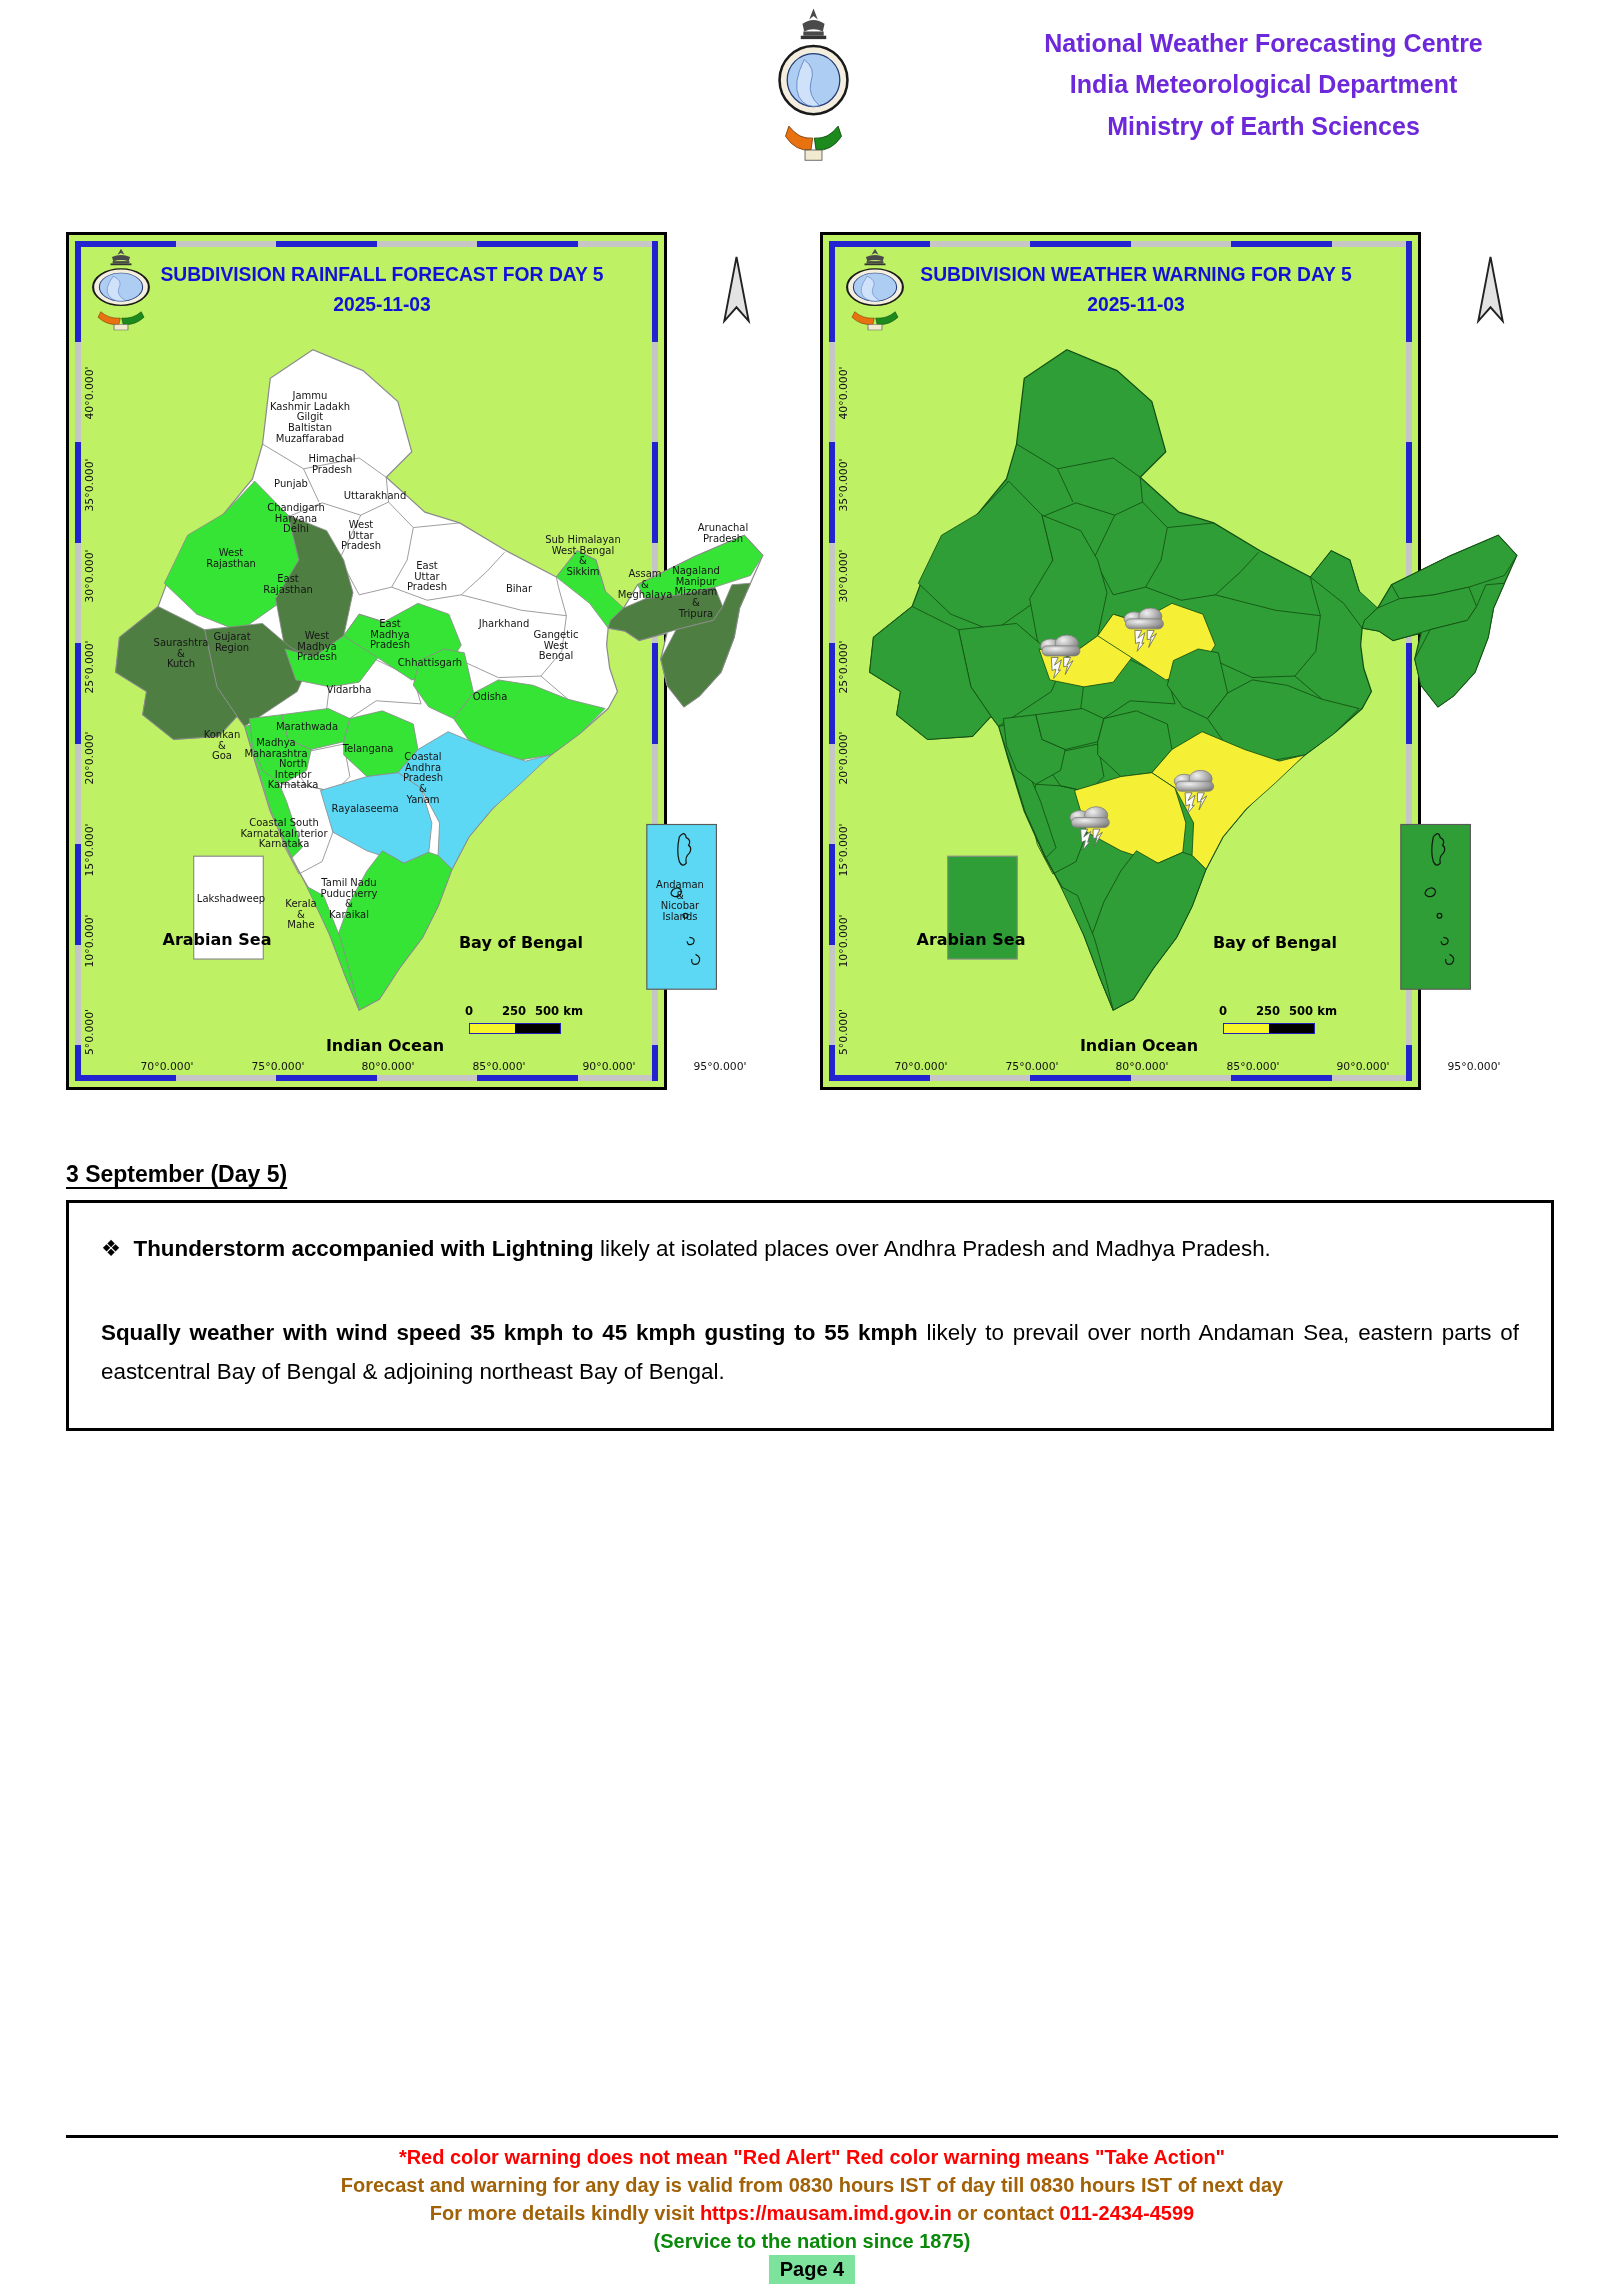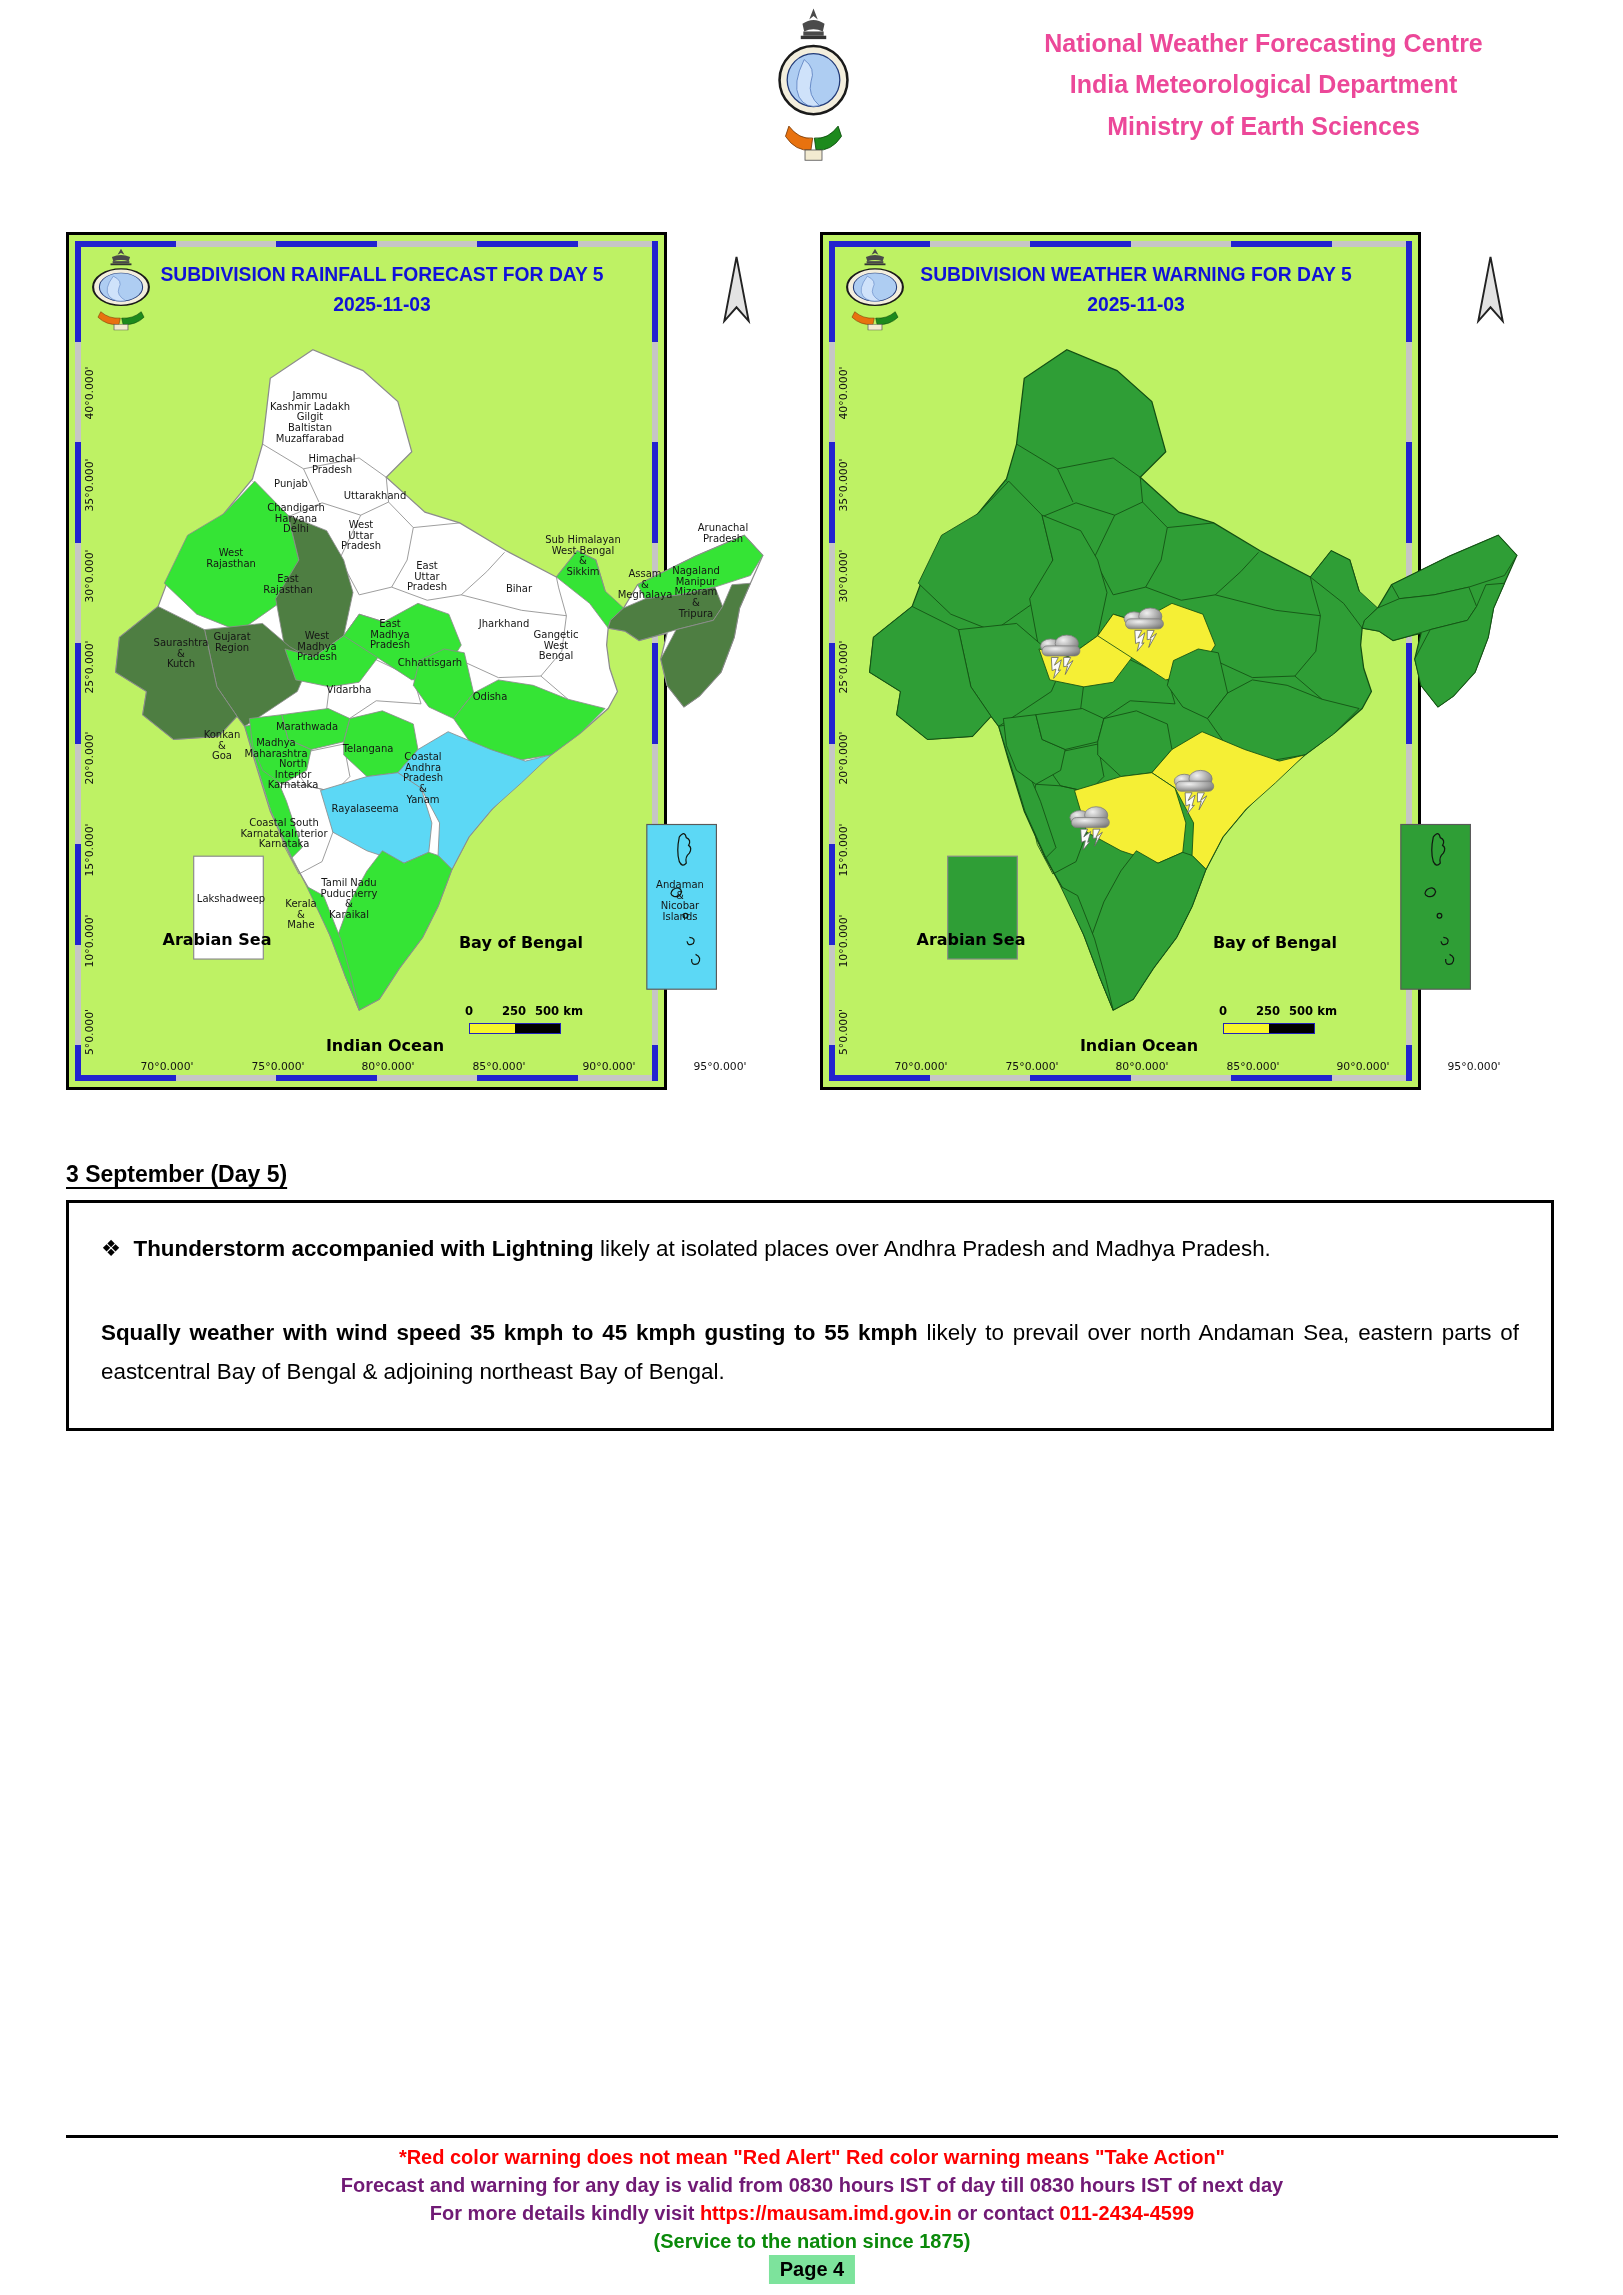--- a/index.html
+++ b/index.html
@@ -2,21 +2,21 @@
 <html style="font-size:12.4px"><head>
 <meta charset="utf-8">
 <style>
   html,body{margin:0;padding:0;background:#fff;}
   .page{position:relative;width:1624px;height:2295px;background:#ffffff;overflow:hidden;
         font-family:"Liberation Sans","DejaVu Sans",sans-serif;}
   
   .hdr-hindi{position:absolute;left:54px;top:15.5px;width:363px;text-align:center;
       font-weight:bold;font-size:25px;line-height:1.7;color:#4b55c0;}
   .hdr-eng{position:absolute;left:997px;top:23px;width:533px;text-align:center;
-      font-weight:bold;font-size:25px;line-height:1.65;color:#ec4899;}
+      font-weight:bold;font-size:25px;line-height:1.65;color:#6d28d9;}
   .hdr-logo{position:absolute;left:777px;top:4.6px;width:73px;height:174px;}
   .hdr-logo svg{width:100%;height:100%;}
   
   .panel{position:absolute;top:232px;width:601px;height:858px;border:3.1px solid #000;
          box-sizing:border-box;background:#bef264;}
   .tickbar{position:absolute;}
   .tickbar.h{height:5.4px;left:6.2px;right:6.2px;
      background:repeating-linear-gradient(to right,#2323cf 0 101px,#c6c6c6 101px 201px);}
   .tickbar.v{width:5.4px;top:6.2px;bottom:6.2px;
      background:repeating-linear-gradient(to bottom,#2323cf 0 101px,#c6c6c6 101px 201px);}
@@ -51,21 +51,21 @@
   .warn-box{position:absolute;left:66px;top:1200px;width:1488px;box-sizing:border-box;
       border:3.9px solid #000;padding:26px 32px 36px 32px;background:#fff;}
   .warn-box p{margin:0;text-align:justify;font-size:22.4px;line-height:1.75;color:#000;}
   .warn-box p+p{margin-top:45px;}
   .warn-box .b{font-weight:bold;}
   .warn-box .bullet{font-weight:bold;margin-right:12.4px;}
   
   .foot-hr{position:absolute;left:66px;right:66px;top:2135px;height:3.1px;background:#000;}
   .fline{position:absolute;left:0;width:1624px;text-align:center;font-weight:bold;font-size:20px;}
   .f-red{color:#ff0000;}
-  .f-blue{color:#701a75;}
+  .f-blue{color:#a16207;}
   .f-green{color:#0a8a0a;}
   .page-badge{position:absolute;left:50%;transform:translateX(-50%);top:2255px;
       background:#7de39c;color:#000;font-weight:bold;font-size:20px;padding:3.1px 10.8px;}
 </style>
 </head>
 <body>
 
 <div class="page">
 
   <div class="hdr-logo logo-slot"><svg viewBox="0 0 86 204" preserveAspectRatio="none">

